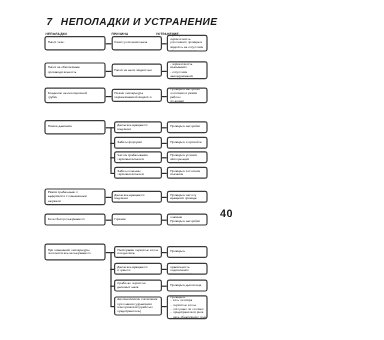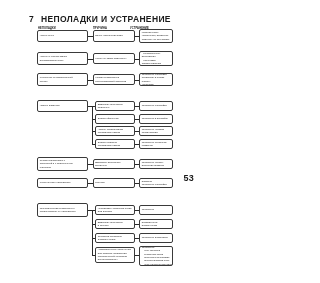--- a/index.html
+++ b/index.html
@@ -13,24 +13,25 @@
     position: relative;
     font-family: "Liberation Sans", sans-serif;
     color: #1a1a1a;
     overflow: hidden;
   }
 
   
   .title-row {
     position: absolute;
     top: 8px;
-    left: 0;
+    left: 10px;
     width: 200px;
     text-align: center;
     white-space: nowrap;
+    font-style: italic;
   }
   .title-num {
     font-size: 8.5px;
     font-weight: bold;
     letter-spacing: 0.2px;
   }
   .title-text {
     font-size: 8.5px;
     font-weight: bold;
     letter-spacing: 0.35px;
@@ -111,21 +112,21 @@
   .conn.h { height: 0.5px; }
   .conn.v { width: 0.5px; }
 </style>
 <style>.node li.lead::before{content:"";}</style></head>
 <body>
 
 <div class="title-row">
   <span class="title-num">7</span><span class="title-text">НЕПОЛАДКИ И УСТРАНЕНИЕ</span>
 </div>
 
-<div class="page-num">53</div>
+<div class="page-num">40</div>
 
 <div class="chart">
 
   <div class="col-head ch-a">НЕПОЛАДКИ</div>
   <div class="col-head ch-b">ПРИЧИНА</div>
   <div class="col-head ch-c">УСТРАНЕНИЕ</div>
 
   <div class="node" style="left:37px; top:30px; width:51px; height:12px;">
     <p>Насос течет</p>
   </div>

